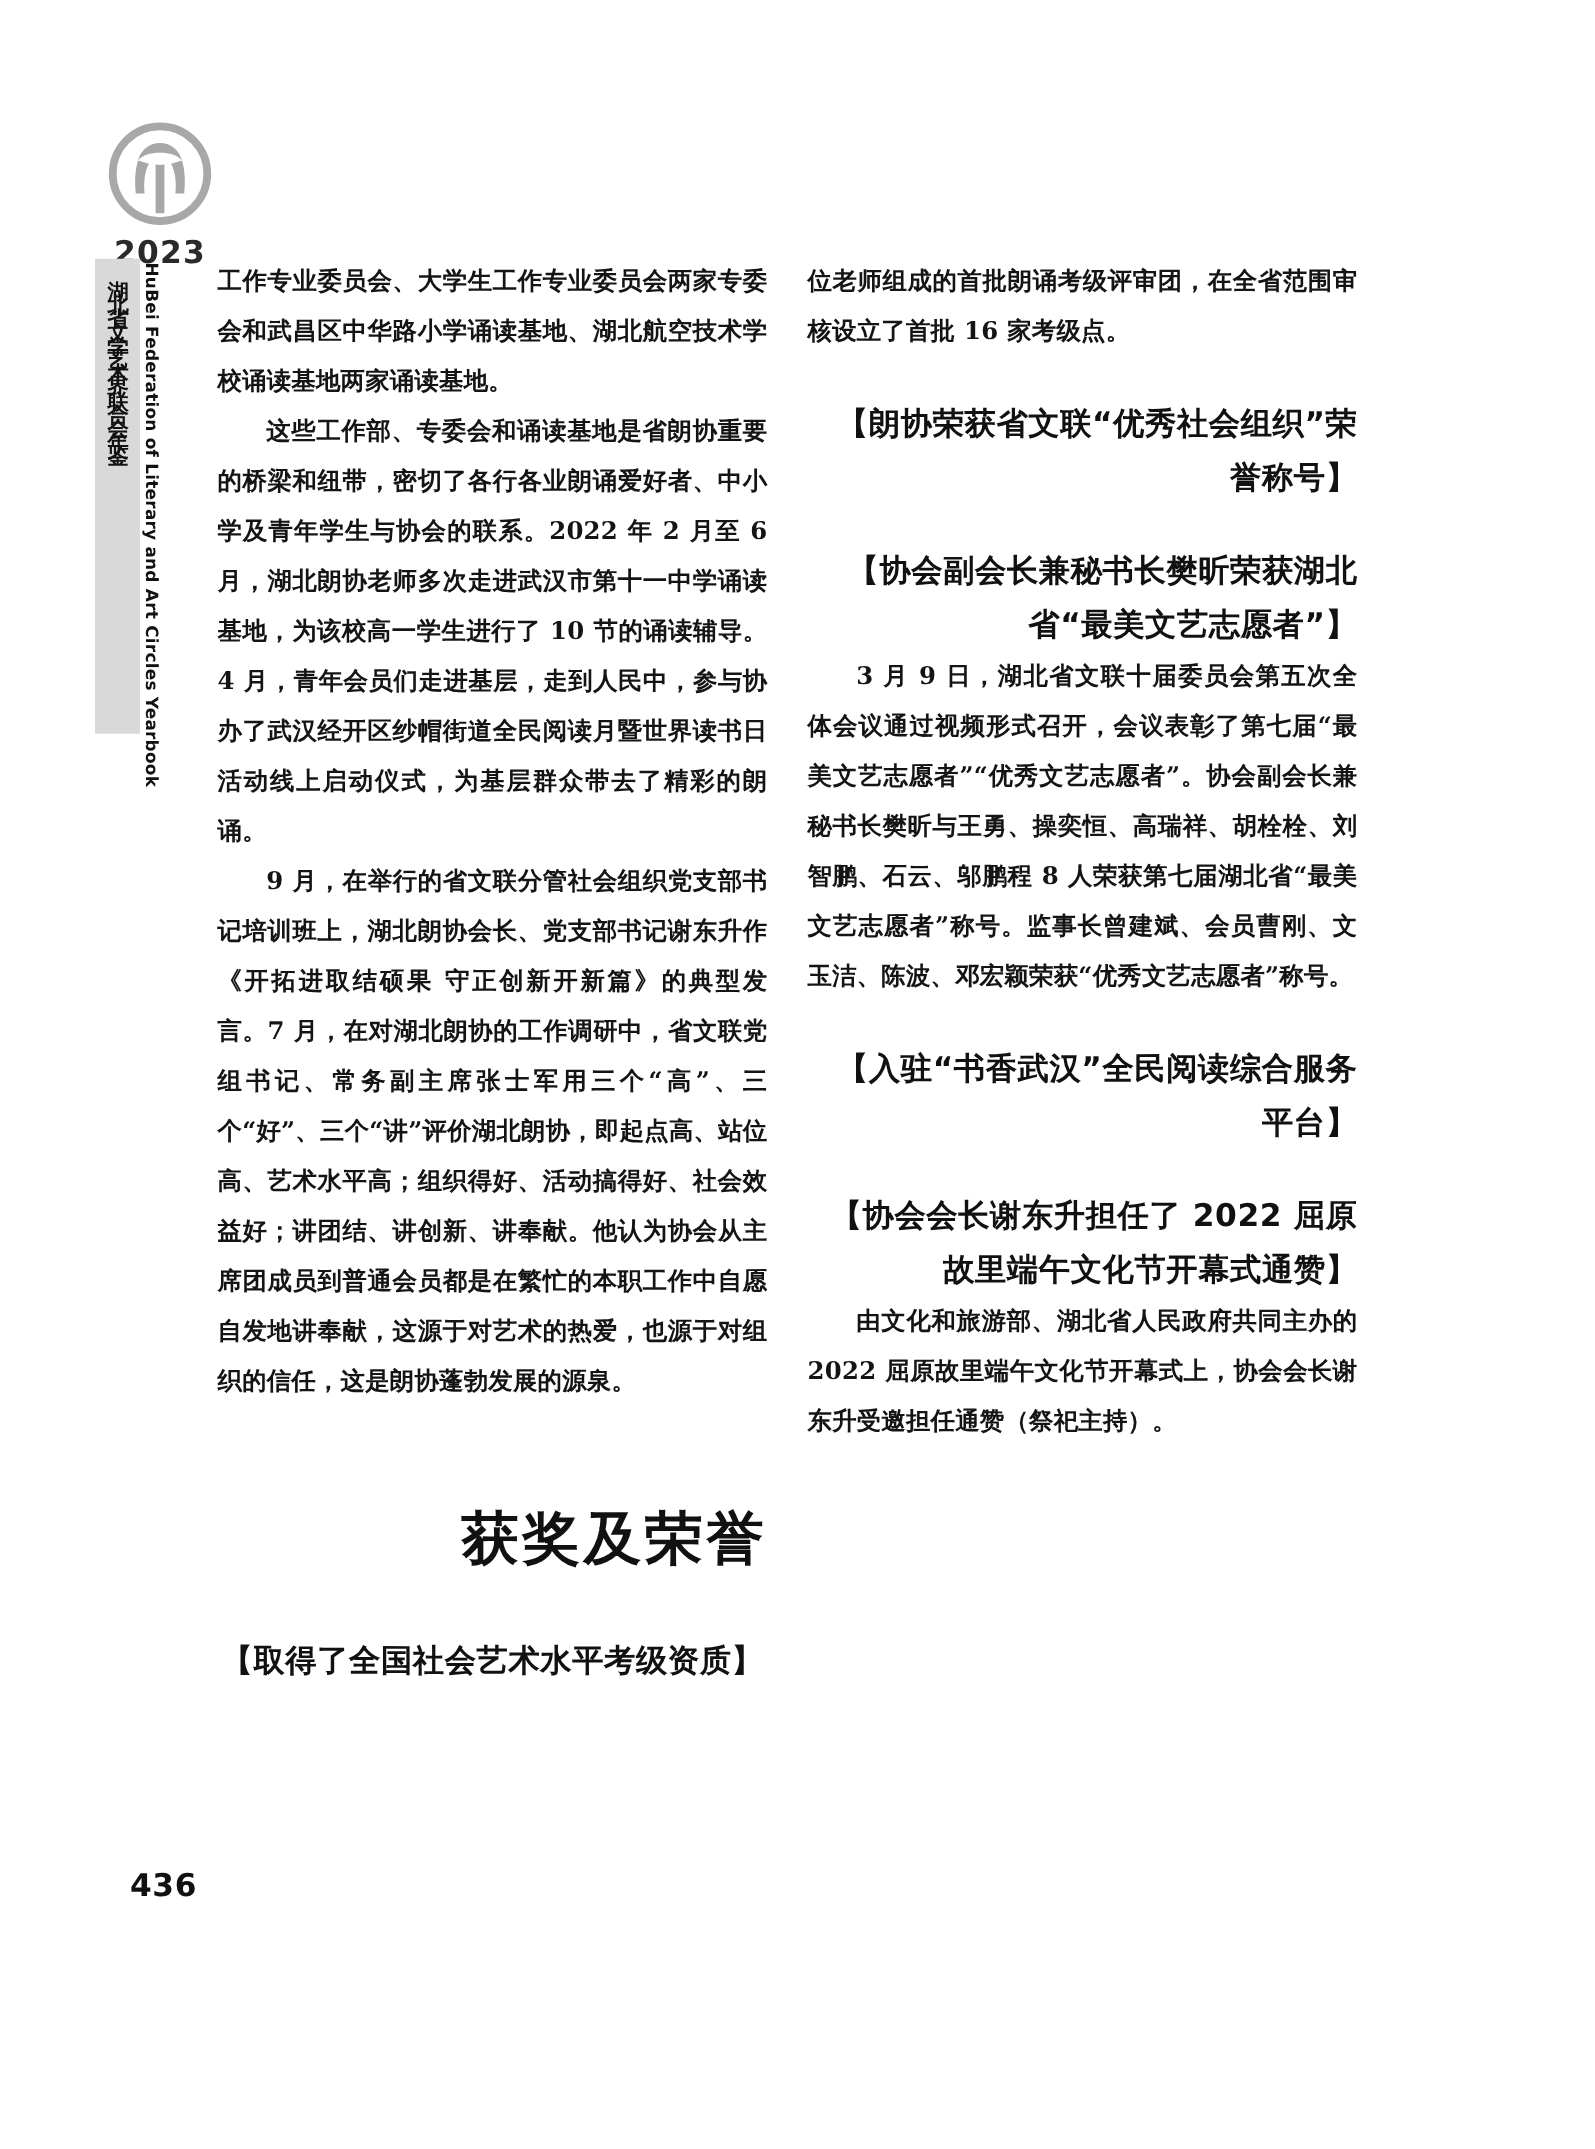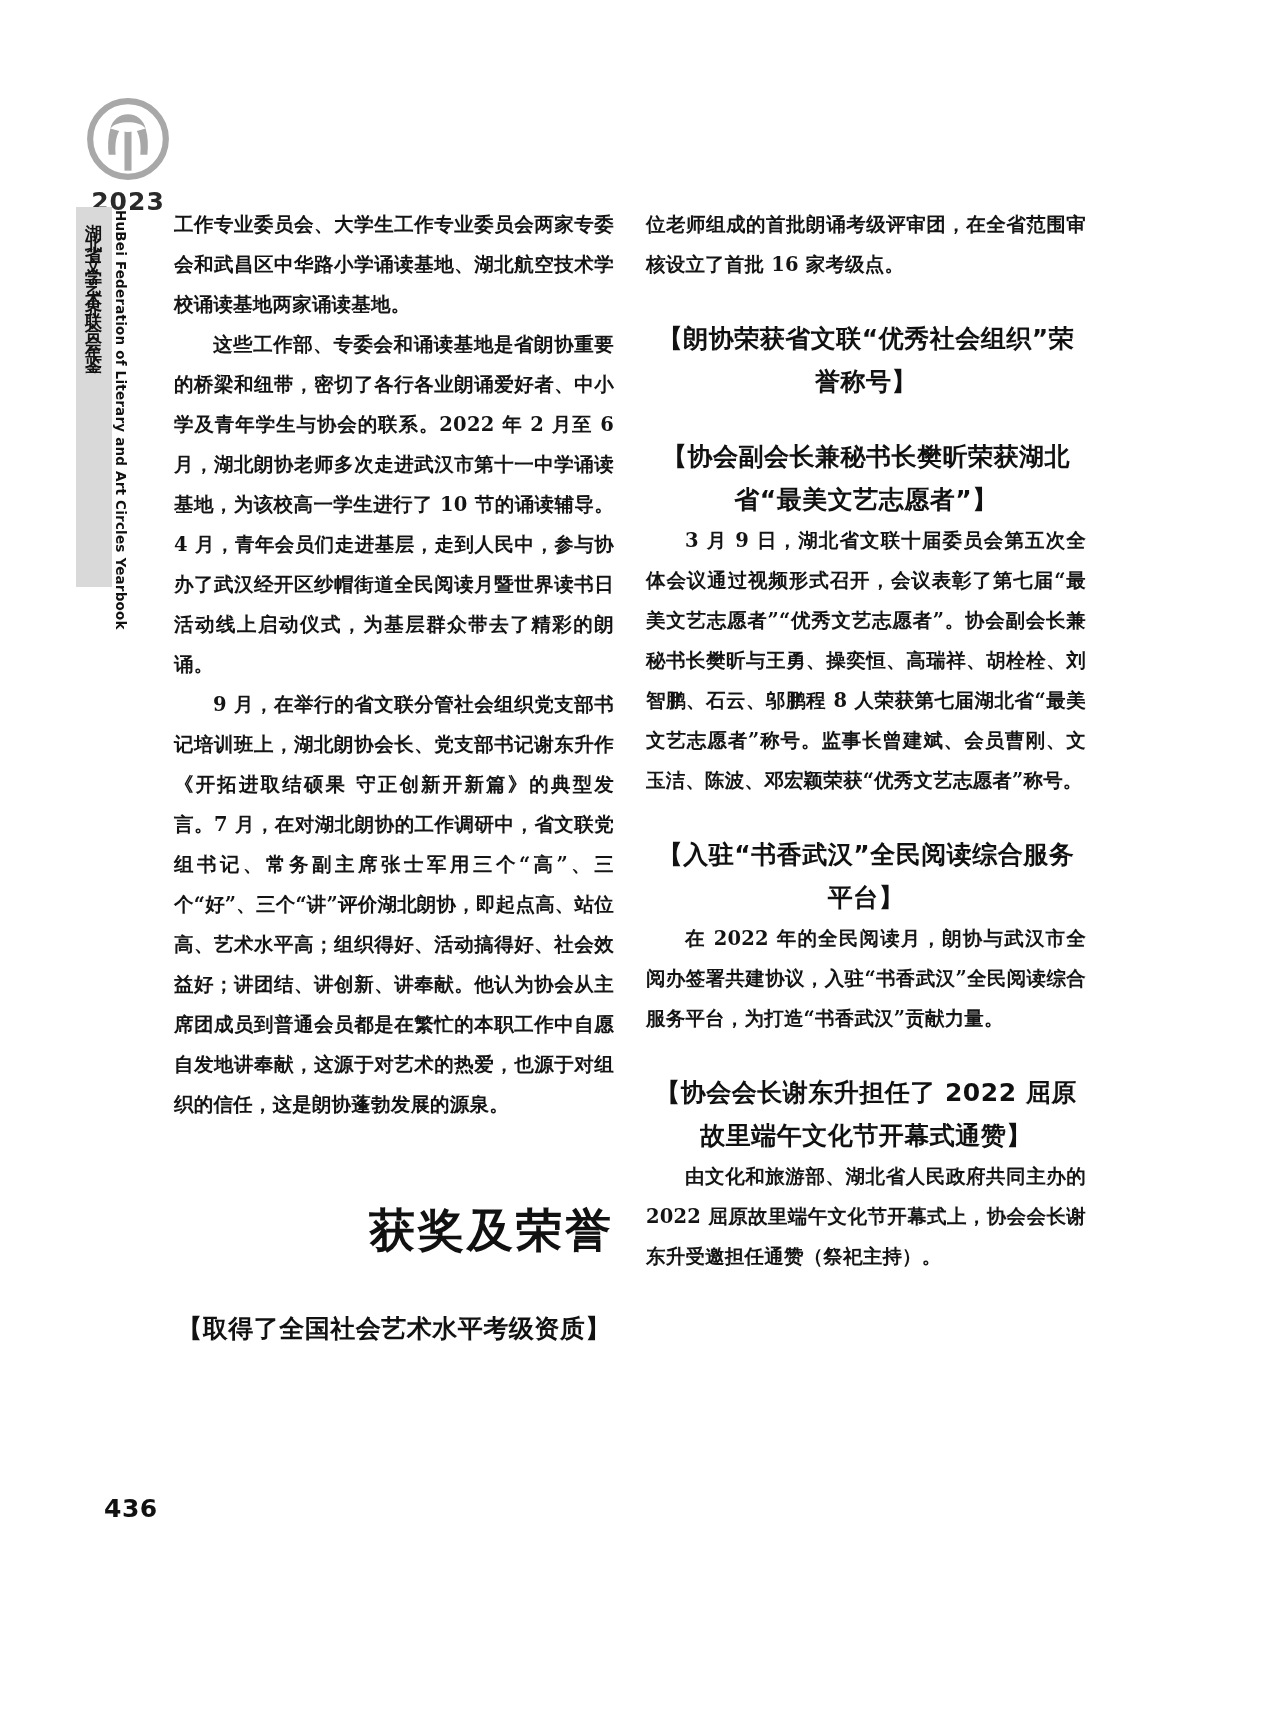--- a/index.html
+++ b/index.html
@@ -114,21 +114,21 @@
   }
 
   h2.subsection-title {
     margin: 0;
     font-family: "DejaVu Sans", "Liberation Sans", sans-serif;
     font-weight: bold;
     font-size: 25px;
     line-height: 43px;
     letter-spacing: 0.5px;
     color: #111111;
-    text-align: center;
+    text-align: right;
   }
   .gap-md { height: 32px; }
   .gap-title-top { height: 74px; }
   .gap-title-bot { height: 46px; }
 
   
   #page-number {
     position: absolute;
     left: 104px;
     top: 1494px;
@@ -175,20 +175,19 @@
 
   <div class="gap-md"></div>
   <h2 class="subsection-title">【朗协荣获省文联“优秀社会组织”荣誉称号】</h2>
 
   <div class="gap-md"></div>
   <h2 class="subsection-title">【协会副会长兼秘书长樊昕荣获湖北省“最美文艺志愿者”】</h2>
   <p class="body-text indent">3 月 9 日，湖北省文联十届委员会第五次全体会议通过视频形式召开，会议表彰了第七届“最美文艺志愿者”“优秀文艺志愿者”。协会副会长兼秘书长樊昕与王勇、操奕恒、高瑞祥、胡栓栓、刘智鹏、石云、邬鹏程 8 人荣获第七届湖北省“最美文艺志愿者”称号。监事长曾建斌、会员曹刚、文玉洁、陈波、邓宏颖荣获“优秀文艺志愿者”称号。</p>
 
   <div class="gap-md"></div>
   <h2 class="subsection-title">【入驻“书香武汉”全民阅读综合服务平台】</h2>
-  <p class="body-text indent">在 2022 年的全民阅读月，朗协与武汉市全阅办签署共建协议，入驻“书香武汉”全民阅读综合服务平台，为打造“书香武汉”贡献力量。</p>
 
   <div class="gap-md"></div>
   <h2 class="subsection-title">【协会会长谢东升担任了 2022 屈原故里端午文化节开幕式通赞】</h2>
   <p class="body-text indent">由文化和旅游部、湖北省人民政府共同主办的 2022 屈原故里端午文化节开幕式上，协会会长谢东升受邀担任通赞（祭祀主持）。</p>
 </div>
 
 <div id="page-number">436</div>
 
 </body></html>

